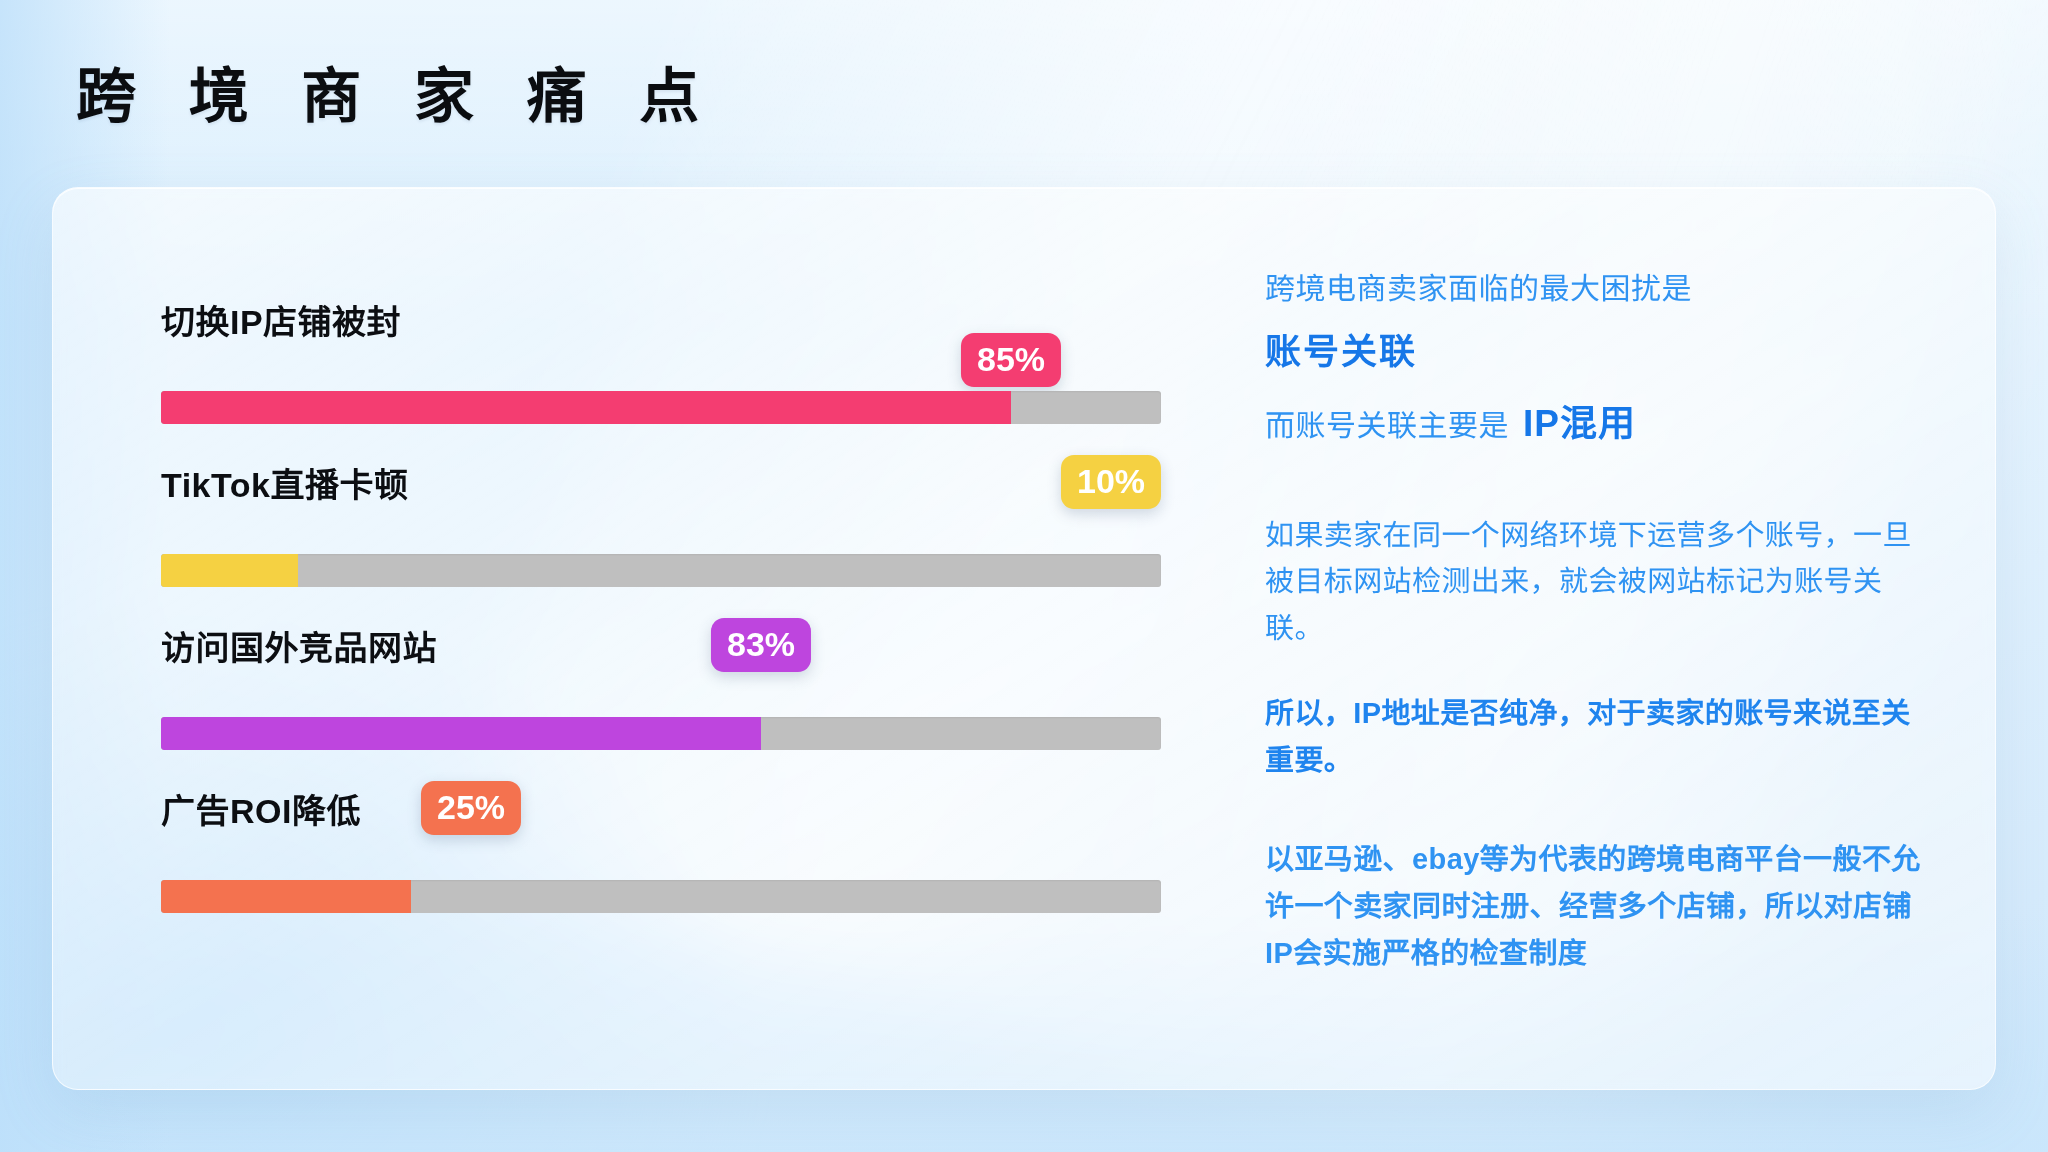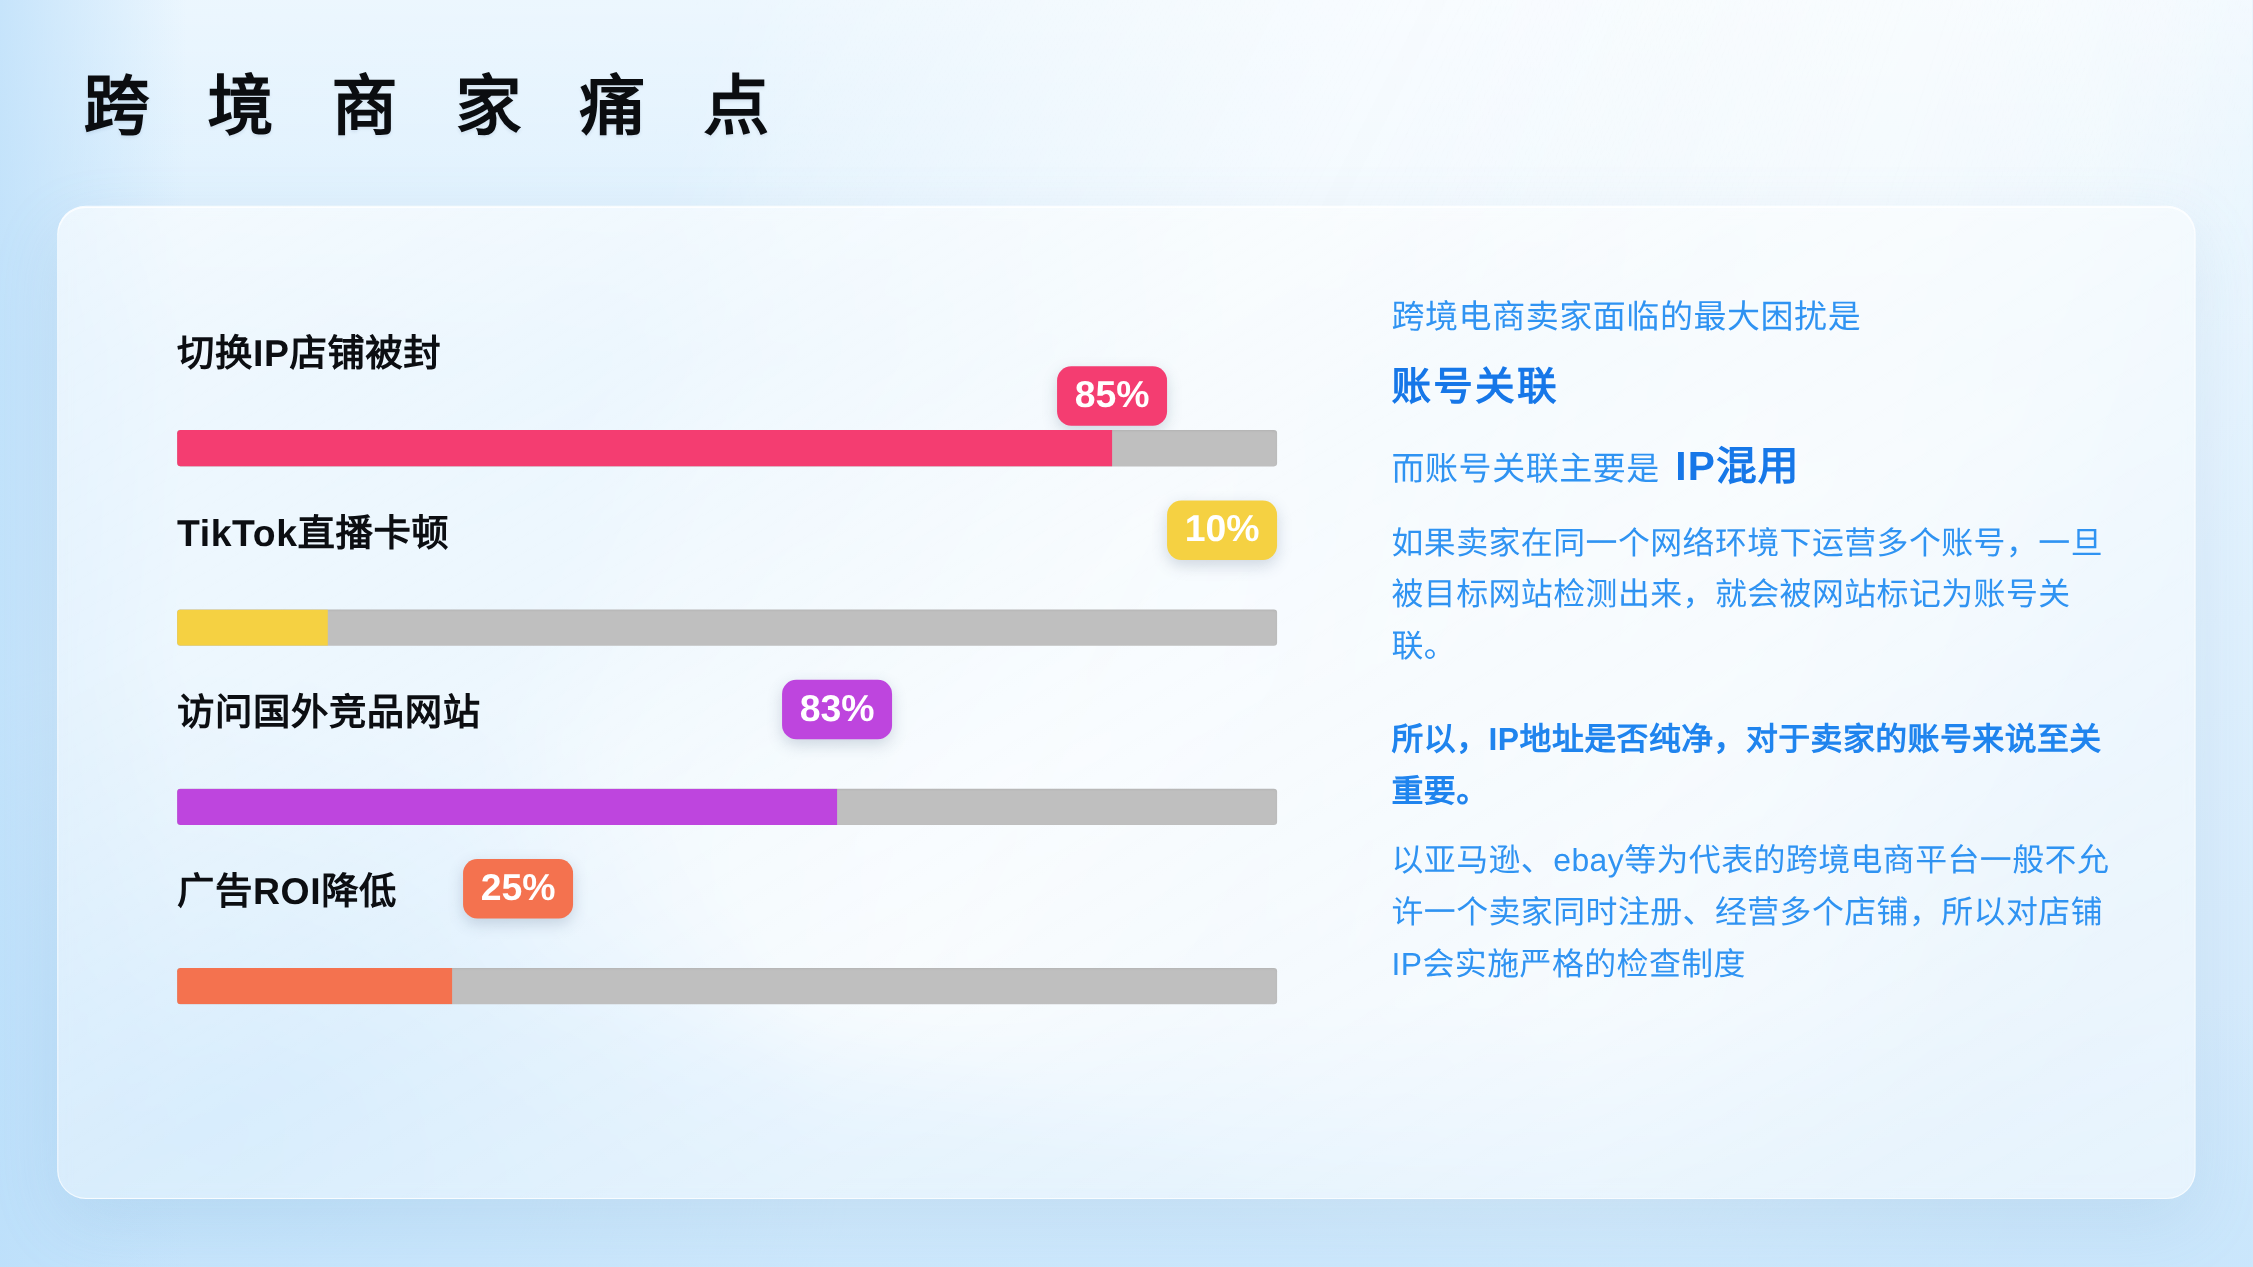--- a/index.html
+++ b/index.html
@@ -170,31 +170,32 @@
     font-weight:bold;
     color:#1677e8;
     letter-spacing:1px;
     margin-left:14px;
     margin-top:23px;
   }
   .tp-para{
     font-size:29px;
     line-height:1.62;
     color:#2f93f2;
-    margin-top:20px;
+    margin-top:60px;
     letter-spacing:.4px;
     max-width:780px;
   }
   .tp-para.strong{
     font-weight:bold;
     color:#1f84ee;
     margin-top:38px;
   }
   .tp-para.last{
-    margin-top:16px;
+    margin-top:52px;
+    font-weight:bold;
   }
 </style>
 </head>
 <body>
 
 <div class="bg-base"></div>
 <div class="bg-glow-top"></div>
 <div class="bg-beam"></div>
 <div class="bg-beam2"></div>
 <div class="bg-lower-left"></div>

